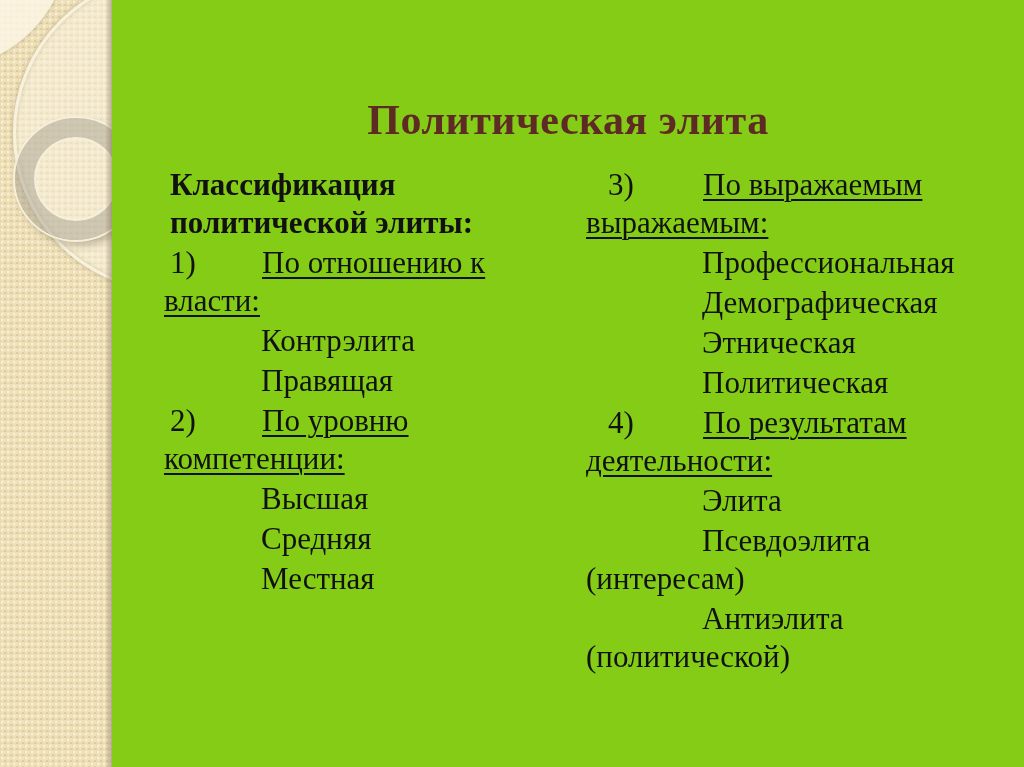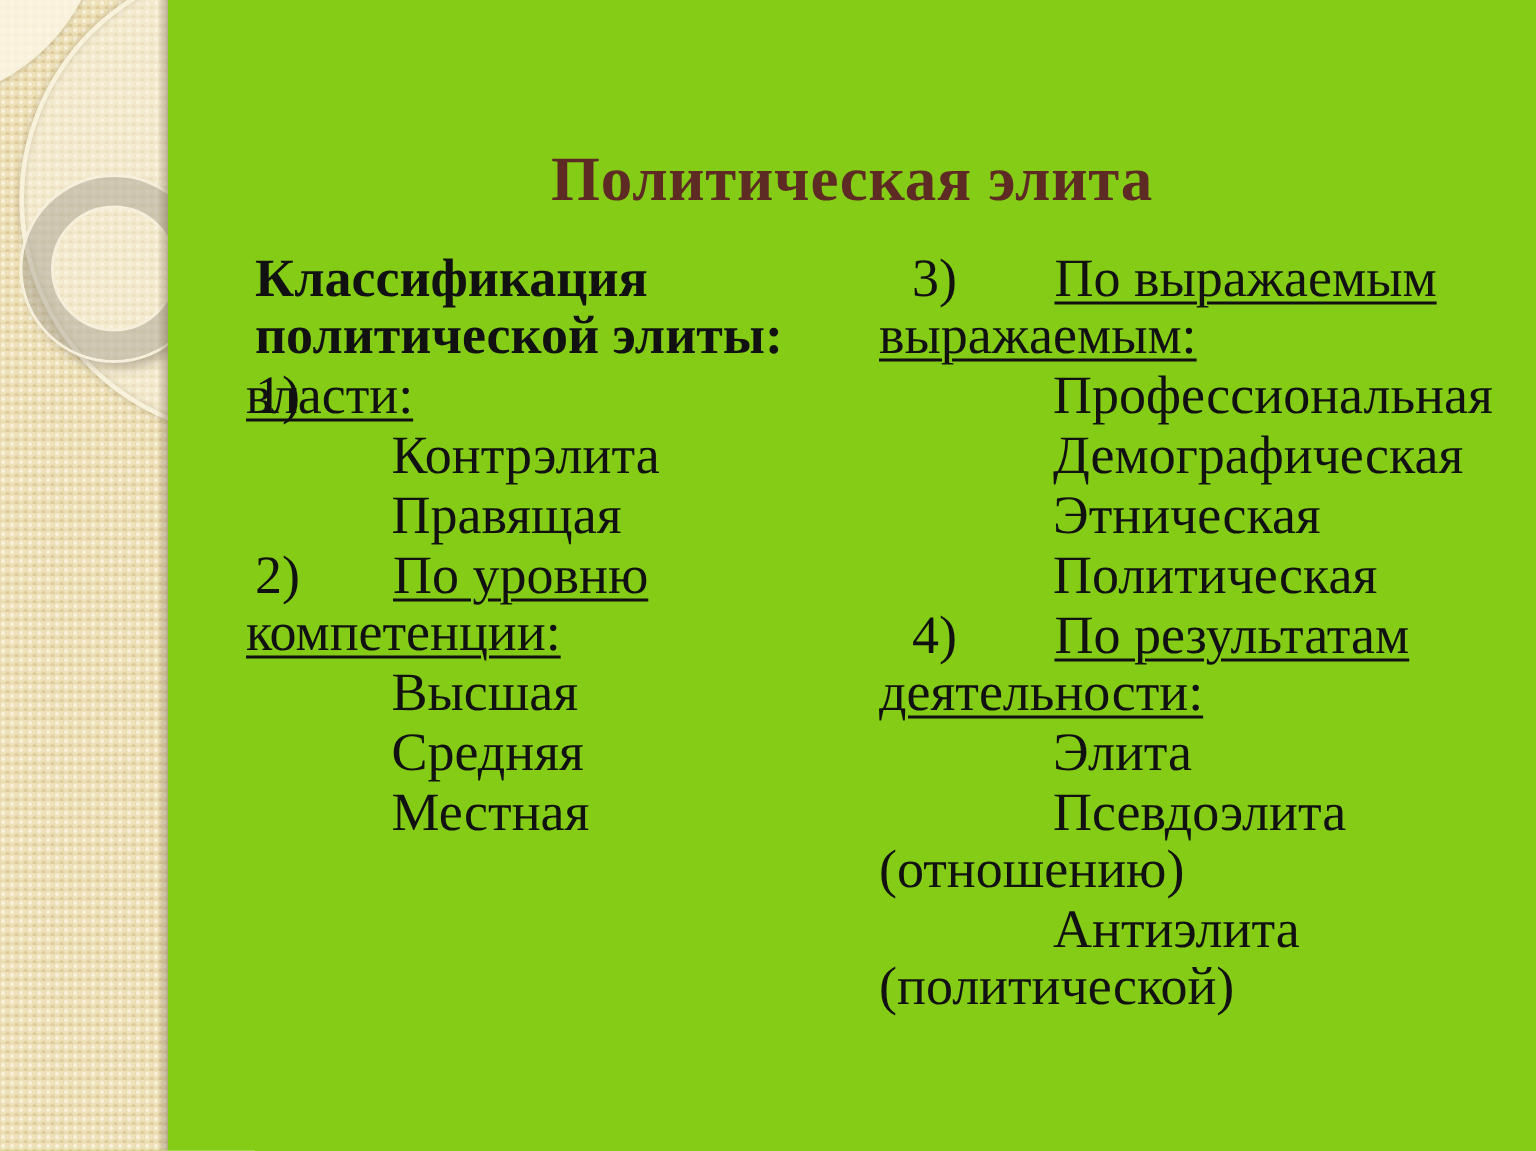--- a/index.html
+++ b/index.html
@@ -50,21 +50,21 @@
 
   
   .title{
     position:absolute;left:112px;top:66px;width:912px;
     text-align:center;font-size:42px;line-height:52px;
     color:var(--title-color,#5e2b24);
     letter-spacing:0.5px;
   }
 
   
-  .col{position:absolute;top:166px;font-size:36px;}
+  .col{position:absolute;top:166px;font-size:31px;}
   .col-left{left:164px;width:432px;}
   .col-right{left:586px;width:432px;}
   .line{position:relative;line-height:38px;white-space:nowrap;}
   .line.item,.line.sub{margin-top:2px;}
   .line:first-child{margin-top:0;}
   .line.bold{font-weight:bold;}
   .num{position:absolute;top:0;}
   .col-left  .num{left:6px;}
   .col-right .num{left:22px;}
   .col-left  .bold .txt{margin-left:6px;}
@@ -87,39 +87,39 @@
     <div class="circle circle-corner"></div>
     <div class="circle circle-large"></div>
     <div class="circle circle-ring"></div>
   </div>
 
   <h1 class="title">Политическая элита</h1>
 
   <div class="col col-left">
       <div class="line bold"><span class="txt">Классификация</span></div>
       <div class="line bold"><span class="txt">политической элиты:</span></div>
-      <div class="line item"><span class="num">1)</span></div>
+      <div class="line item"><span class="num">1)</span><span class="txt">По отношению к</span></div>
       <div class="line cont"><span class="txt">власти:</span></div>
       <div class="line sub"><span class="txt">Контрэлита</span></div>
       <div class="line sub"><span class="txt">Правящая</span></div>
       <div class="line item"><span class="num">2)</span><span class="txt">По уровню</span></div>
       <div class="line cont"><span class="txt">компетенции:</span></div>
       <div class="line sub"><span class="txt">Высшая</span></div>
       <div class="line sub"><span class="txt">Средняя</span></div>
       <div class="line sub"><span class="txt">Местная</span></div>
     </div>
   <div class="col col-right">
       <div class="line item"><span class="num">3)</span><span class="txt">По выражаемым</span></div>
       <div class="line cont"><span class="txt">выражаемым:</span></div>
       <div class="line sub"><span class="txt">Профессиональная</span></div>
       <div class="line sub"><span class="txt">Демографическая</span></div>
       <div class="line sub"><span class="txt">Этническая</span></div>
       <div class="line sub"><span class="txt">Политическая</span></div>
       <div class="line item"><span class="num">4)</span><span class="txt">По результатам</span></div>
       <div class="line cont"><span class="txt">деятельности:</span></div>
       <div class="line sub"><span class="txt">Элита</span></div>
       <div class="line sub"><span class="txt">Псевдоэлита</span></div>
-      <div class="line plain"><span class="txt">(отношению)</span></div>
+      <div class="line plain"><span class="txt">(интересам)</span></div>
       <div class="line sub"><span class="txt">Антиэлита</span></div>
       <div class="line plain"><span class="txt">(политической)</span></div>
     </div>
 
 </div>
 
 </body></html>

